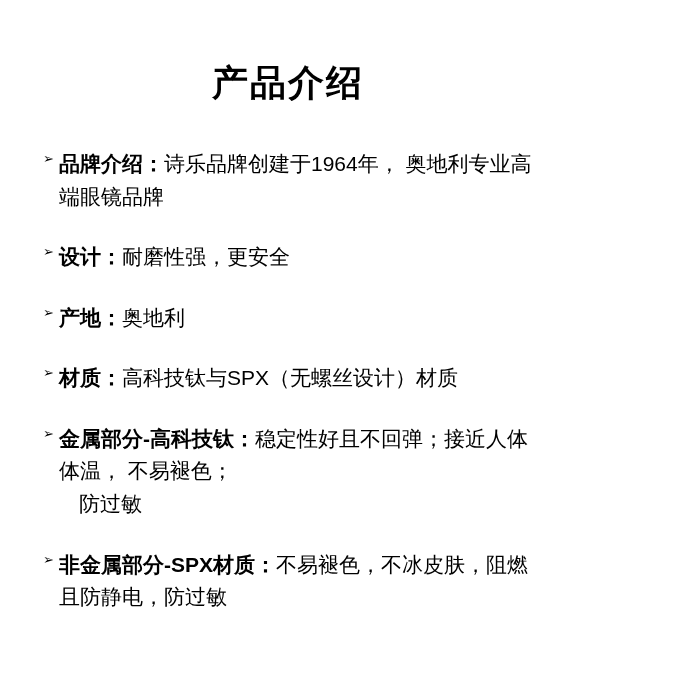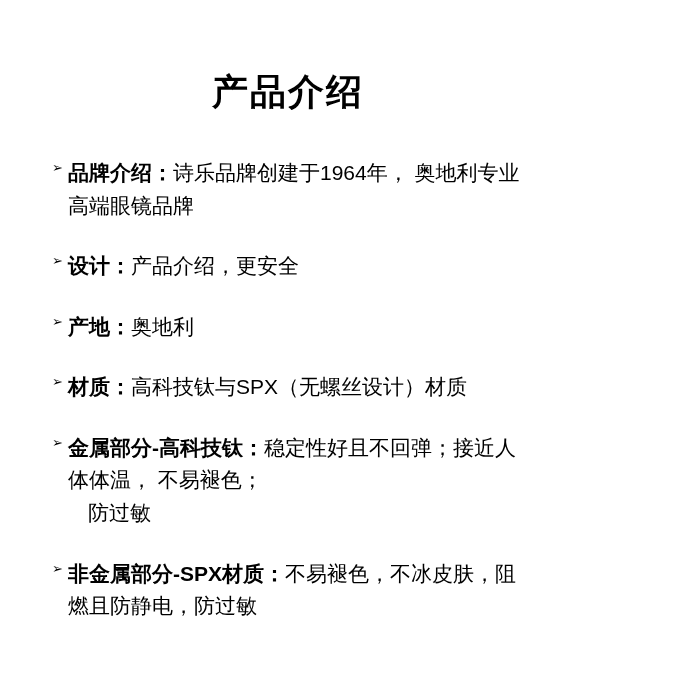--- a/index.html
+++ b/index.html
@@ -12,21 +12,21 @@
     background: #ffffff;
     font-family: "Liberation Sans", "DejaVu Sans", sans-serif;
     color: #000000;
     overflow: hidden;
   }
   .page {
     position: relative;
     width: 576px;
     height: 700px;
     box-sizing: border-box;
-    padding: 16px;
+    padding: 7px;
   }
   .title {
     text-align: center;
     font-size: 36px;
     font-weight: bold;
     letter-spacing: 2px;
     margin: 0;
     padding-top: 54px;
     line-height: 1.2;
   }
@@ -77,21 +77,21 @@
     <div class="item">
       <span class="bullet">➢</span>
       <span class="item-text">
         <span class="label">品牌介绍：</span><span class="value">诗乐品牌创建于1964年， 奥地利专业高端眼镜品牌</span>
       </span>
     </div>
 
     <div class="item">
       <span class="bullet">➢</span>
       <span class="item-text">
-        <span class="label">设计：</span><span class="value">产品介绍，更安全</span>
+        <span class="label">设计：</span><span class="value">耐磨性强，更安全</span>
       </span>
     </div>
 
     <div class="item">
       <span class="bullet">➢</span>
       <span class="item-text">
         <span class="label">产地：</span><span class="value">奥地利</span>
       </span>
     </div>
 

